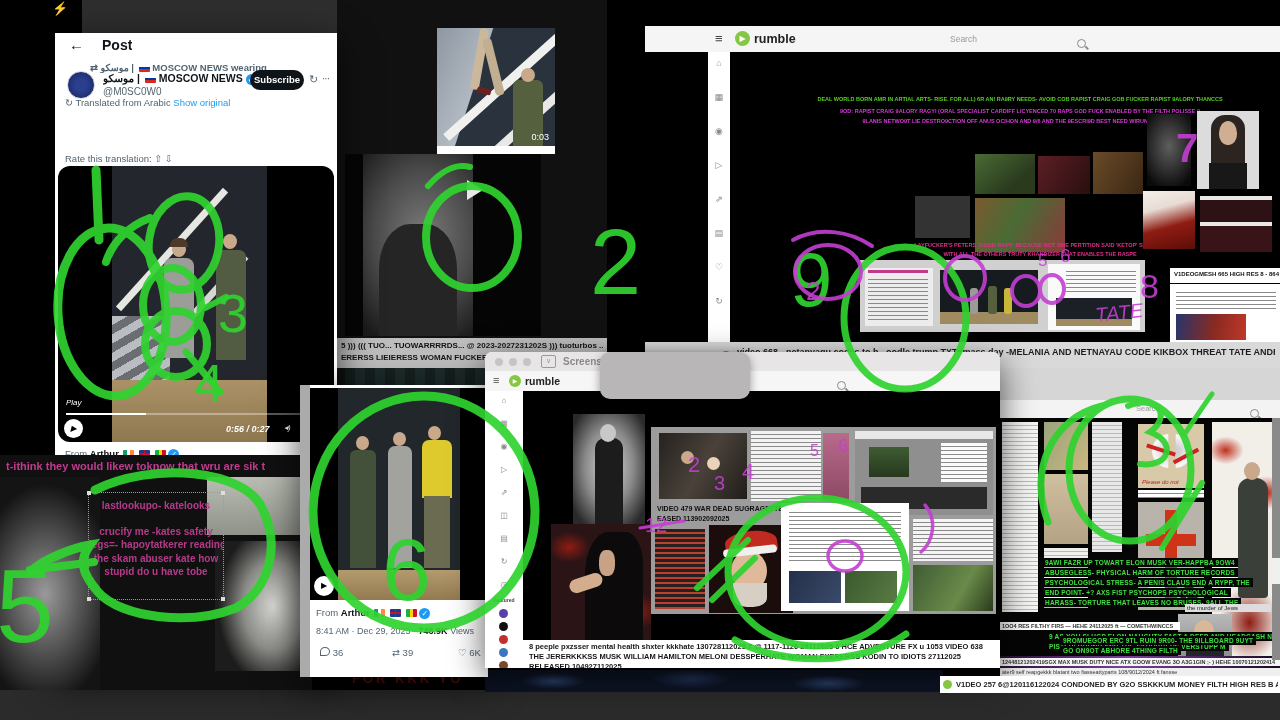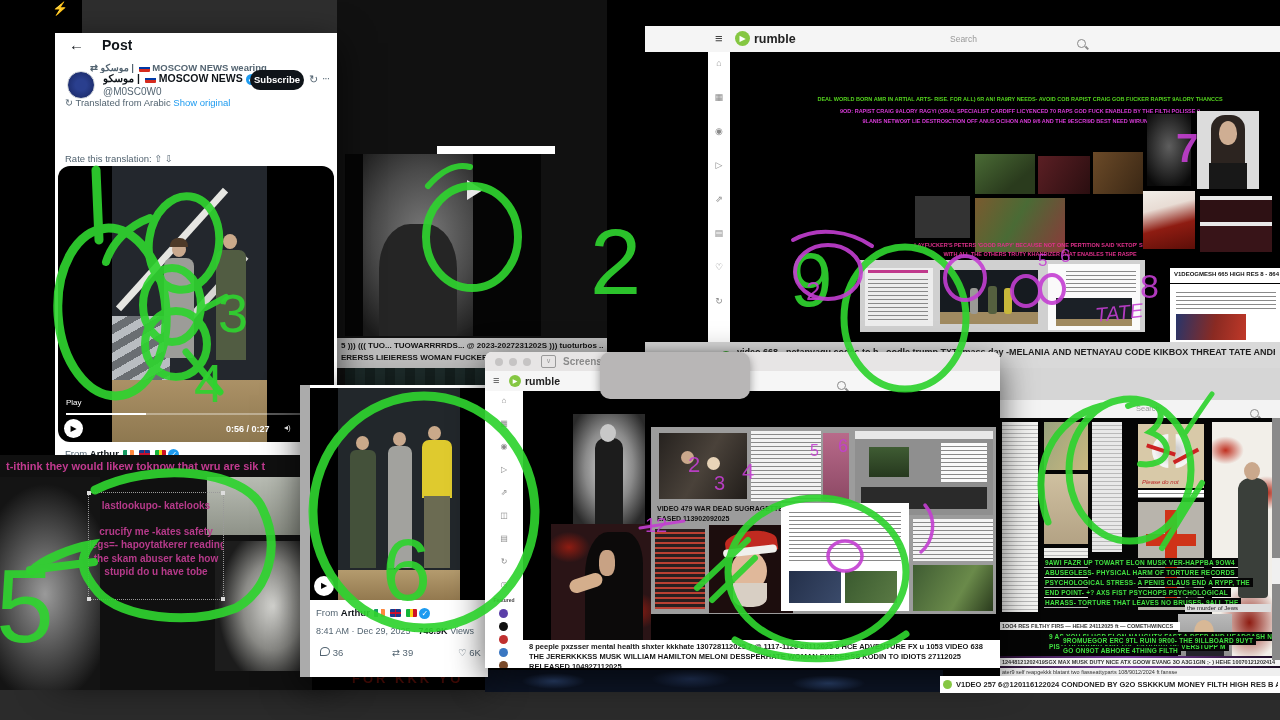--- a/index.html
+++ b/index.html
@@ -29,20 +29,31 @@
 
 <div id="stage">
 
   <div class="abs" style="left:82px;top:0;width:256px;height:33px;background:#2e2e2e;"></div>
   <div class="abs" style="left:52px;top:1px;font-size:13px;color:#e8a33d;">⚡</div>
   <div class="abs" style="left:557px;top:28px;width:48px;height:316px;background:#9f9f9f;"></div>
   <div class="abs" style="left:0;top:690px;width:1280px;height:30px;background:#2b2b2b;"></div>
   <div class="abs txt" style="left:352px;top:671px;font-size:13px;font-weight:bold;color:#7d150c;letter-spacing:3px;opacity:.8;">FOR KKK YO</div>
 
   <div class="abs" style="left:337px;top:0;width:270px;height:392px;background:#111;z-index:10;">
+    <div class="abs" style="left:100px;top:28px;width:118px;height:118px;background:linear-gradient(115deg,#8e97a2 0%,#b7bec7 45%,#7b828c 100%);overflow:hidden;">
+      <div class="abs" style="left:38px;top:-10px;width:110px;height:150px;background:#29323d;transform:rotate(18deg);"></div>
+      <div class="abs" style="left:-10px;top:55px;width:150px;height:9px;background:#f0f0ee;transform:rotate(-42deg);"></div>
+      <div class="abs" style="left:10px;top:95px;width:150px;height:9px;background:#e8e8e4;transform:rotate(-42deg);"></div>
+      <div class="abs" style="left:38px;top:0px;width:9px;height:62px;background:#cbb89b;transform:rotate(10deg);border-radius:4px;"></div>
+      <div class="abs" style="left:52px;top:10px;width:9px;height:58px;background:#c2ae90;transform:rotate(-14deg);border-radius:4px;"></div>
+      <div class="abs" style="left:40px;top:60px;width:14px;height:6px;background:#6d2020;transform:rotate(14deg);border-radius:2px;"></div>
+      <div class="abs" style="left:76px;top:52px;width:30px;height:66px;background:#55603f;border-radius:6px 6px 0 0;"></div>
+      <div class="abs dot" style="left:84px;top:40px;width:14px;height:14px;background:#caa98a;"></div>
+      <div class="abs txt" style="right:6px;bottom:4px;font-size:9px;color:#fff;">0:03</div>
+    </div>
     <div class="abs" style="left:100px;top:146px;width:118px;height:8px;background:#fff;"></div>
     <div class="abs" style="left:8px;top:154px;width:196px;height:182px;background:#050505;overflow:hidden;">
       <div class="abs" style="left:18px;top:0;width:110px;height:182px;background:radial-gradient(90px 120px at 55% 45%,#7a7a7a 0%,#4a4a4a 55%,#1a1a1a 100%);"></div>
       <div class="abs" style="left:34px;top:70px;width:78px;height:112px;background:#252525;border-radius:40% 40% 0 0;"></div>
       <div class="abs" style="left:122px;top:26px;width:0;height:0;border-left:16px solid #e8e8e8;border-top:10px solid #0000;border-bottom:10px solid #0000;"></div>
     </div>
     <div class="abs" style="left:0;top:338px;width:270px;height:30px;background:#bdbdbd;">
       <div class="abs txt" style="left:4px;top:3px;width:262px;font-size:8px;font-weight:bold;color:#141414;">5 ))) ((( TUO... TUOWARRRRDS... @ 2023-2027231202S ))) tuoturbos ..dts...</div>
       <div class="abs txt" style="left:4px;top:15px;width:262px;font-size:8px;font-weight:bold;color:#141414;">ERERSS LIEIERESS WOMAN FUCKERERS</div>
     </div>
@@ -151,21 +162,21 @@
       <span>↻</span>
       <span>Translated from Arabic</span>
       <span style="color:#1d9bf0;">Show original</span>
     </div>
     <div class="abs txt" style="left:10px;top:120px;width:262px;font-size:9.5px;color:#536471;">
       <span>Rate this translation:</span>
       <span style="color:#536471;">⇧</span>
       <span style="color:#536471;">⇩</span>
     </div>
 
-    <div class="abs" style="left:3px;top:133px;width:276px;height:276px;background:#000;border-radius:12px;overflow:hidden;">
+    <div class="abs" style="left:3px;top:133px;width:276px;height:276px;background:#000;border-radius:12px;overflow:hidden;font-style:italic;">
       <div class="abs" style="left:54px;top:0;width:155px;height:276px;background:#23272d;overflow:hidden;">
         <div class="abs" style="left:-20px;top:80px;width:160px;height:7px;background:#e6e6e2;transform:rotate(-48deg);"></div>
         <div class="abs" style="left:-8px;top:150px;width:170px;height:7px;background:#d6d6d2;transform:rotate(-48deg);"></div>
         <div class="abs" style="left:0px;top:150px;width:58px;height:90px;background:repeating-linear-gradient(150deg,#b9bdc1 0 8px,#6a6e72 8px 16px);"></div>
         <div class="abs" style="left:52px;top:92px;width:30px;height:100px;background:#9c9c98;border-radius:8px 8px 2px 2px;"></div>
         <div class="abs dot" style="left:60px;top:76px;width:14px;height:15px;background:#c9a98e;"></div>
         <div class="abs" style="left:58px;top:72px;width:18px;height:9px;background:#4e3a28;border-radius:8px 8px 0 0;"></div>
         <div class="abs" style="left:104px;top:84px;width:30px;height:110px;background:#515c42;border-radius:7px 7px 0 0;"></div>
         <div class="abs dot" style="left:111px;top:68px;width:14px;height:15px;background:#caa98a;"></div>
         <div class="abs" style="left:0;bottom:0;width:155px;height:62px;background:linear-gradient(#ab9166,#8e7850);"></div>

